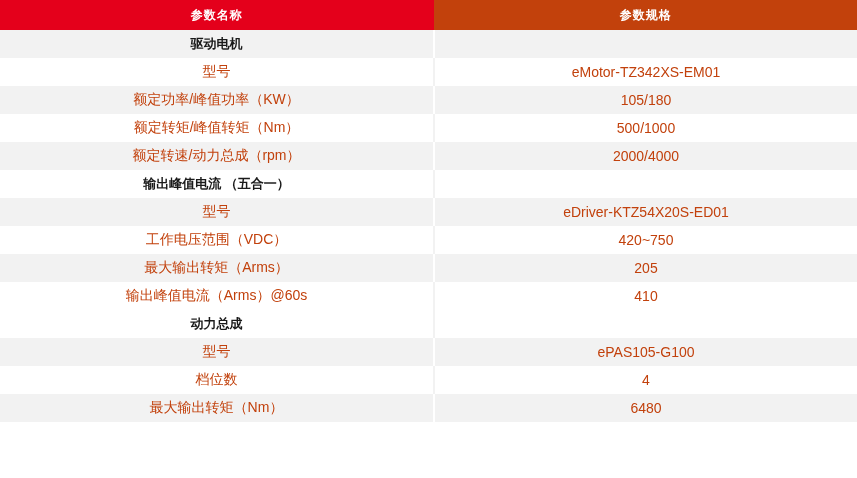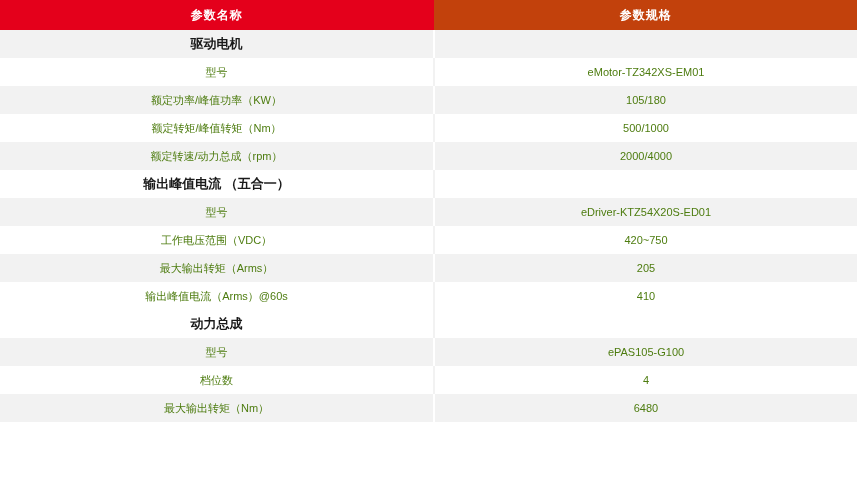--- a/index.html
+++ b/index.html
@@ -29,22 +29,22 @@
     text-align: center;
     vertical-align: middle;
     padding: 0;
     letter-spacing: 1px;
   }
   th.head-name { background: #e4001b; }
   th.head-value { background: #c2410c; }
 
   .spec-table td {
     height: 28px;
-    font-size: 11px;
-    color: #4d7c0f;
+    font-size: 14px;
+    color: #c2410c;
     text-align: center;
     vertical-align: middle;
     padding: 0;
   }
   tr.row-light td { background: #ffffff; }
   tr.row-shade td { background: #f2f2f2; }
 
   td.cell-name { }
   td.cell-value { }
 

